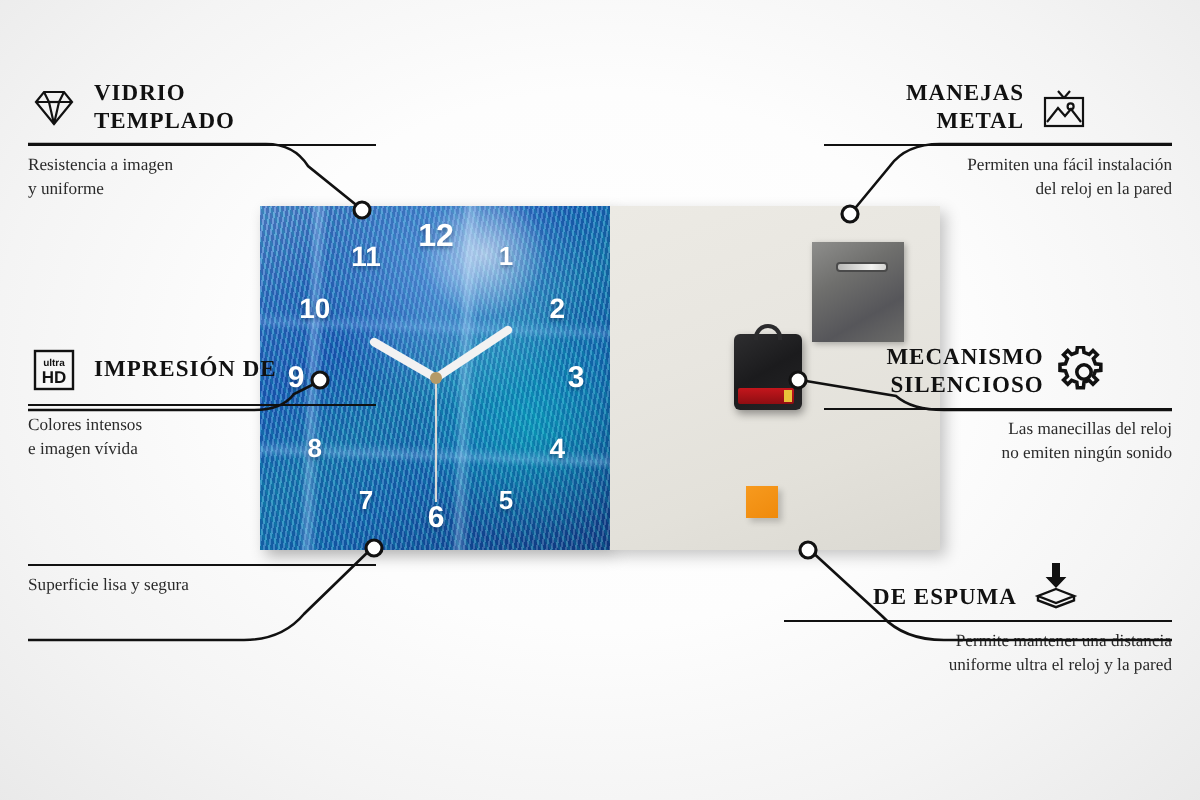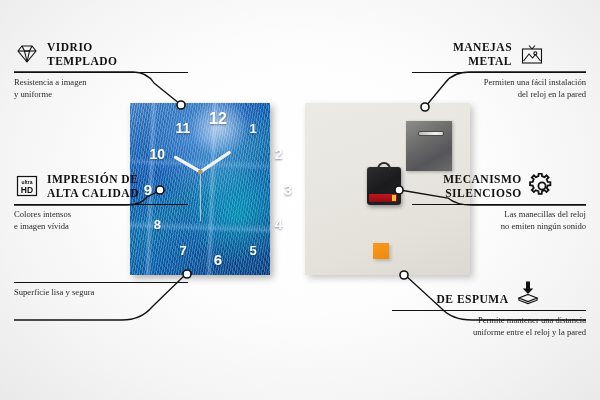--- a/index.html
+++ b/index.html
@@ -13,21 +13,21 @@
       radial-gradient(ellipse 70% 80% at 50% 45%, #ffffff 0%, #fdfdfd 42%, #f4f4f4 72%, #e9e9e9 100%);
     overflow: hidden;
   }
   
   #product {
     position: absolute; left: 130px; top: 103px;
     width: 340px; height: 172px;
   }
   .panel { position: absolute; top: 0; height: 172px; }
   #clock-panel {
-    left: 0; width: 140px;
+    left: 0; width: 175px;
     background:
       radial-gradient(circle at 78% 64%, rgba(0,255,220,.30) 0%, rgba(0,200,200,0) 34%),
       radial-gradient(circle at 55% 20%, rgba(150,205,255,.45) 0%, rgba(120,180,255,0) 40%),
       repeating-linear-gradient(100deg, rgba(255,255,255,.16) 0 1px, rgba(0,30,90,.22) 1px 2.4px),
       repeating-linear-gradient(62deg, rgba(0,240,210,.17) 0 1.6px, rgba(0,0,0,0) 1.6px 4px),
       linear-gradient(145deg,#5d8fd6 0%,#2f6fc6 18%,#1d5fbe 34%,#1b79b8 50%,#1766b6 66%,#154f9e 82%,#123f86 100%);
     box-shadow: 3px 3px 7px rgba(0,0,0,.30);
   }
   #clock-panel:before {
     content:""; position:absolute; inset:0;
@@ -199,21 +199,20 @@
     <div class="c-head">
       <span class="c-icon">
         <svg viewBox="0 0 26 26">
           <rect x="3.5" y="3.5" width="19" height="19" fill="none" stroke="#111" stroke-width="1.2"></rect>
           <text x="13" y="11" text-anchor="middle" font-family="Liberation Sans, sans-serif" font-size="5" font-weight="700" fill="#111">ultra</text>
           <text x="13" y="19.5" text-anchor="middle" font-family="Liberation Sans, sans-serif" font-size="8.5" font-weight="700" fill="#111">HD</text>
         </svg>
       </span>
       <span class="c-title">
         <span>IMPRESIÓN DE</span><br>
-        <span>ALTA CALIDAD</span>
       </span>
     </div>
     <hr class="c-rule">
     <div class="c-sub">
       <span>Colores intensos</span><br>
       <span>e imagen vívida</span>
     </div>
   </div>
 
   <div class="callout left" style="left:14px; top:278px;">
@@ -281,17 +280,17 @@
           <path d="M11 2.5 h4 v7 h3.2 L13 15 L7.8 9.5 H11 Z" fill="#111" stroke="none"></path>
           <path d="M13 15.5 L22 19 L13 22.5 L4 19 Z"></path>
           <path d="M4 19 v2.2 L13 24.6 L22 21.2 V19"></path>
             </g>
           </svg>
       </span>
     </div>
     <hr class="c-rule">
     <div class="c-sub">
       <span>Permite mantener una distancia</span><br>
-      <span>uniforme entre el reloj y la pared</span>
+      <span>uniforme ultra el reloj y la pared</span>
     </div>
   </div>
 
 </div>
 
 </body></html>

